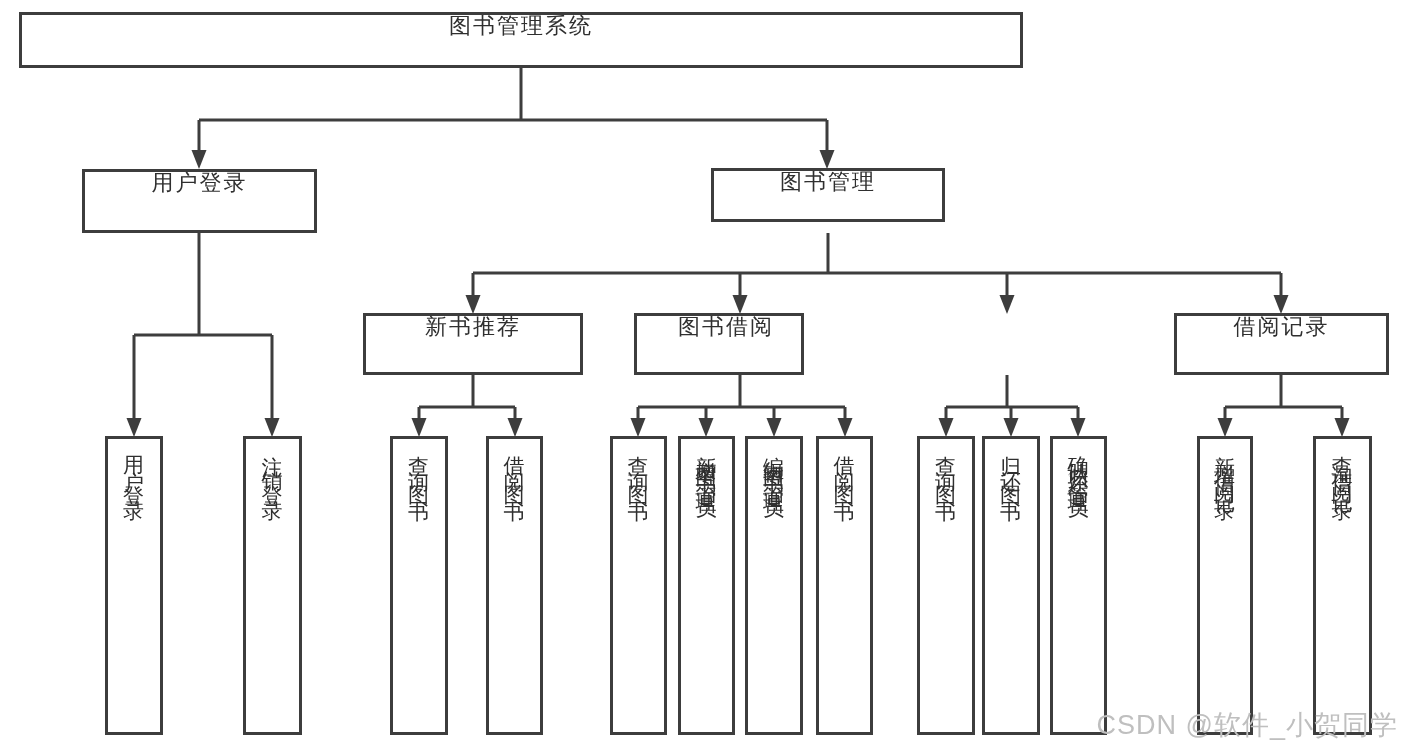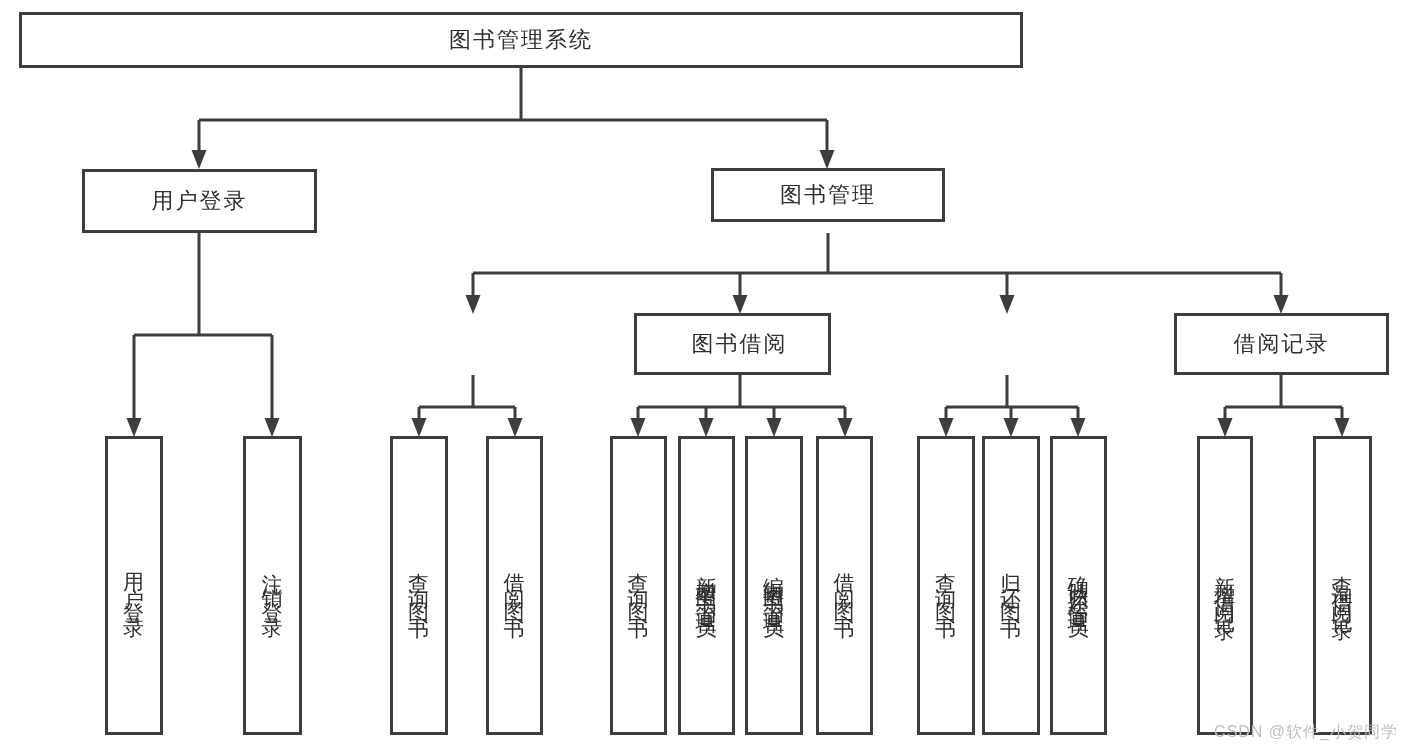--- a/index.html
+++ b/index.html
@@ -18,37 +18,37 @@
     overflow:hidden;
   }
   .connectors{position:absolute;left:0;top:0;pointer-events:none;}
   .connectors path{stroke:var(--line,#3d3d3d);stroke-width:3;fill:none;}
   .connectors polygon{fill:var(--line,#3d3d3d);stroke:none;}
   .box{
     position:absolute;
     box-sizing:border-box;
     border:3px solid var(--line,#3d3d3d);
     background:var(--box-background,#fff);
-    display:flex;align-items:center;justify-content:center;
+    display:flex;justify-content:center;
     font-size:22px;letter-spacing:2px;line-height:1;
     white-space:nowrap;
   }
   .vbox{white-space:normal;}
   .vtext{
     writing-mode:vertical-rl;
     line-height:1;
     font-size:21px;
   }
   .v-short{letter-spacing:15px;}
   .v-mid{letter-spacing:9px;}
   .v-long{letter-spacing:6px;}
   .watermark{
     position:absolute;
     right:7px;bottom:4px;
-    font-size:16px;
+    font-size:27px;
     letter-spacing:1px;
     color:var(--watermark,#bfbfbf);
     white-space:nowrap;
   }
 </style>
 </head>
 <body>
 
 <div class="canvas">
 
@@ -85,21 +85,24 @@
     <span>图书管理系统</span>
   </div>
 
   <div class="box" style="left:82px;top:169px;width:235px;height:64px;">
     <span>用户登录</span>
   </div>
   <div class="box" style="left:711px;top:168px;width:234px;height:54px;">
     <span>图书管理</span>
   </div>
 
-  <div class="box" style="left:634px;top:313px;width:197px;height:62px;padding-left:14px;">
+  <div class="box" style="left:363px;top:313px;width:220px;height:62px;">
+    <span>新书推荐</span>
+  </div>
+  <div class="box" style="left:634px;top:313px;width:170px;height:62px;padding-left:14px;">
     <span>图书借阅</span>
   </div>
   <div class="box" style="left:1174px;top:313px;width:215px;height:62px;">
     <span>借阅记录</span>
   </div>
 
   <div class="box vbox" style="left:105px;top:436px;width:58px;height:299px;">
     <span class="vtext v-short">用户登录</span>
   </div>
   <div class="box vbox" style="left:243px;top:436px;width:59px;height:299px;">

